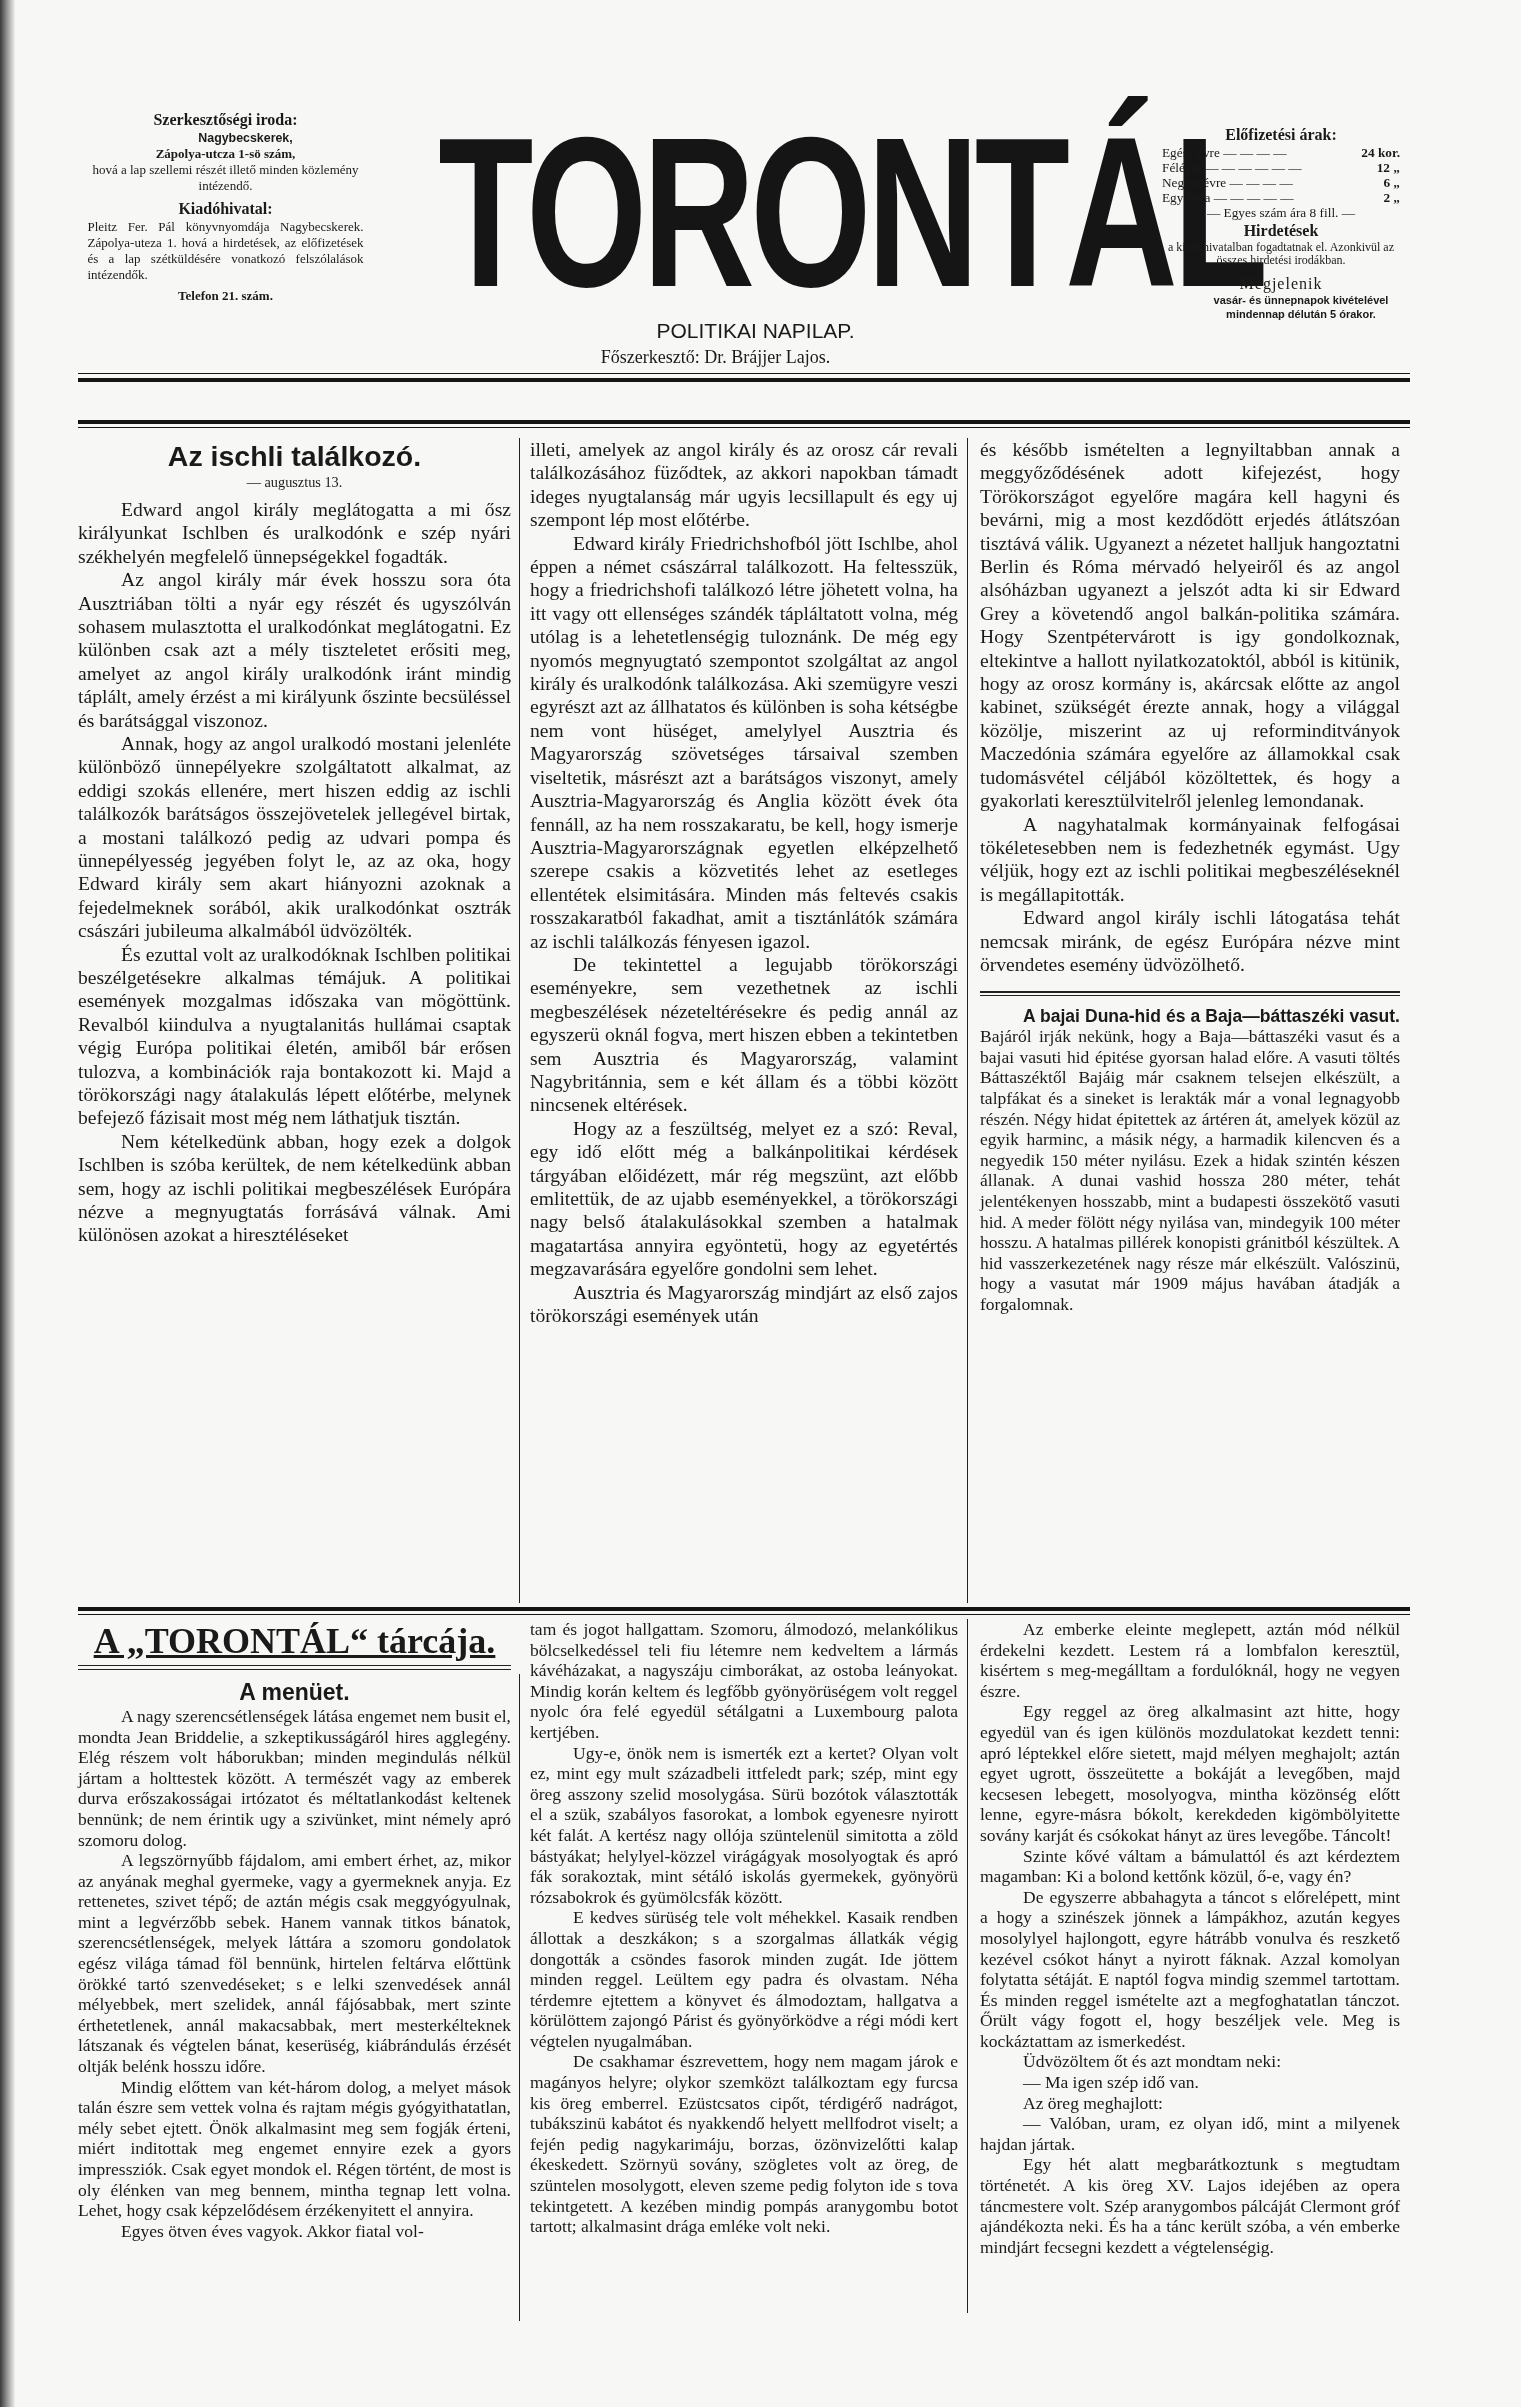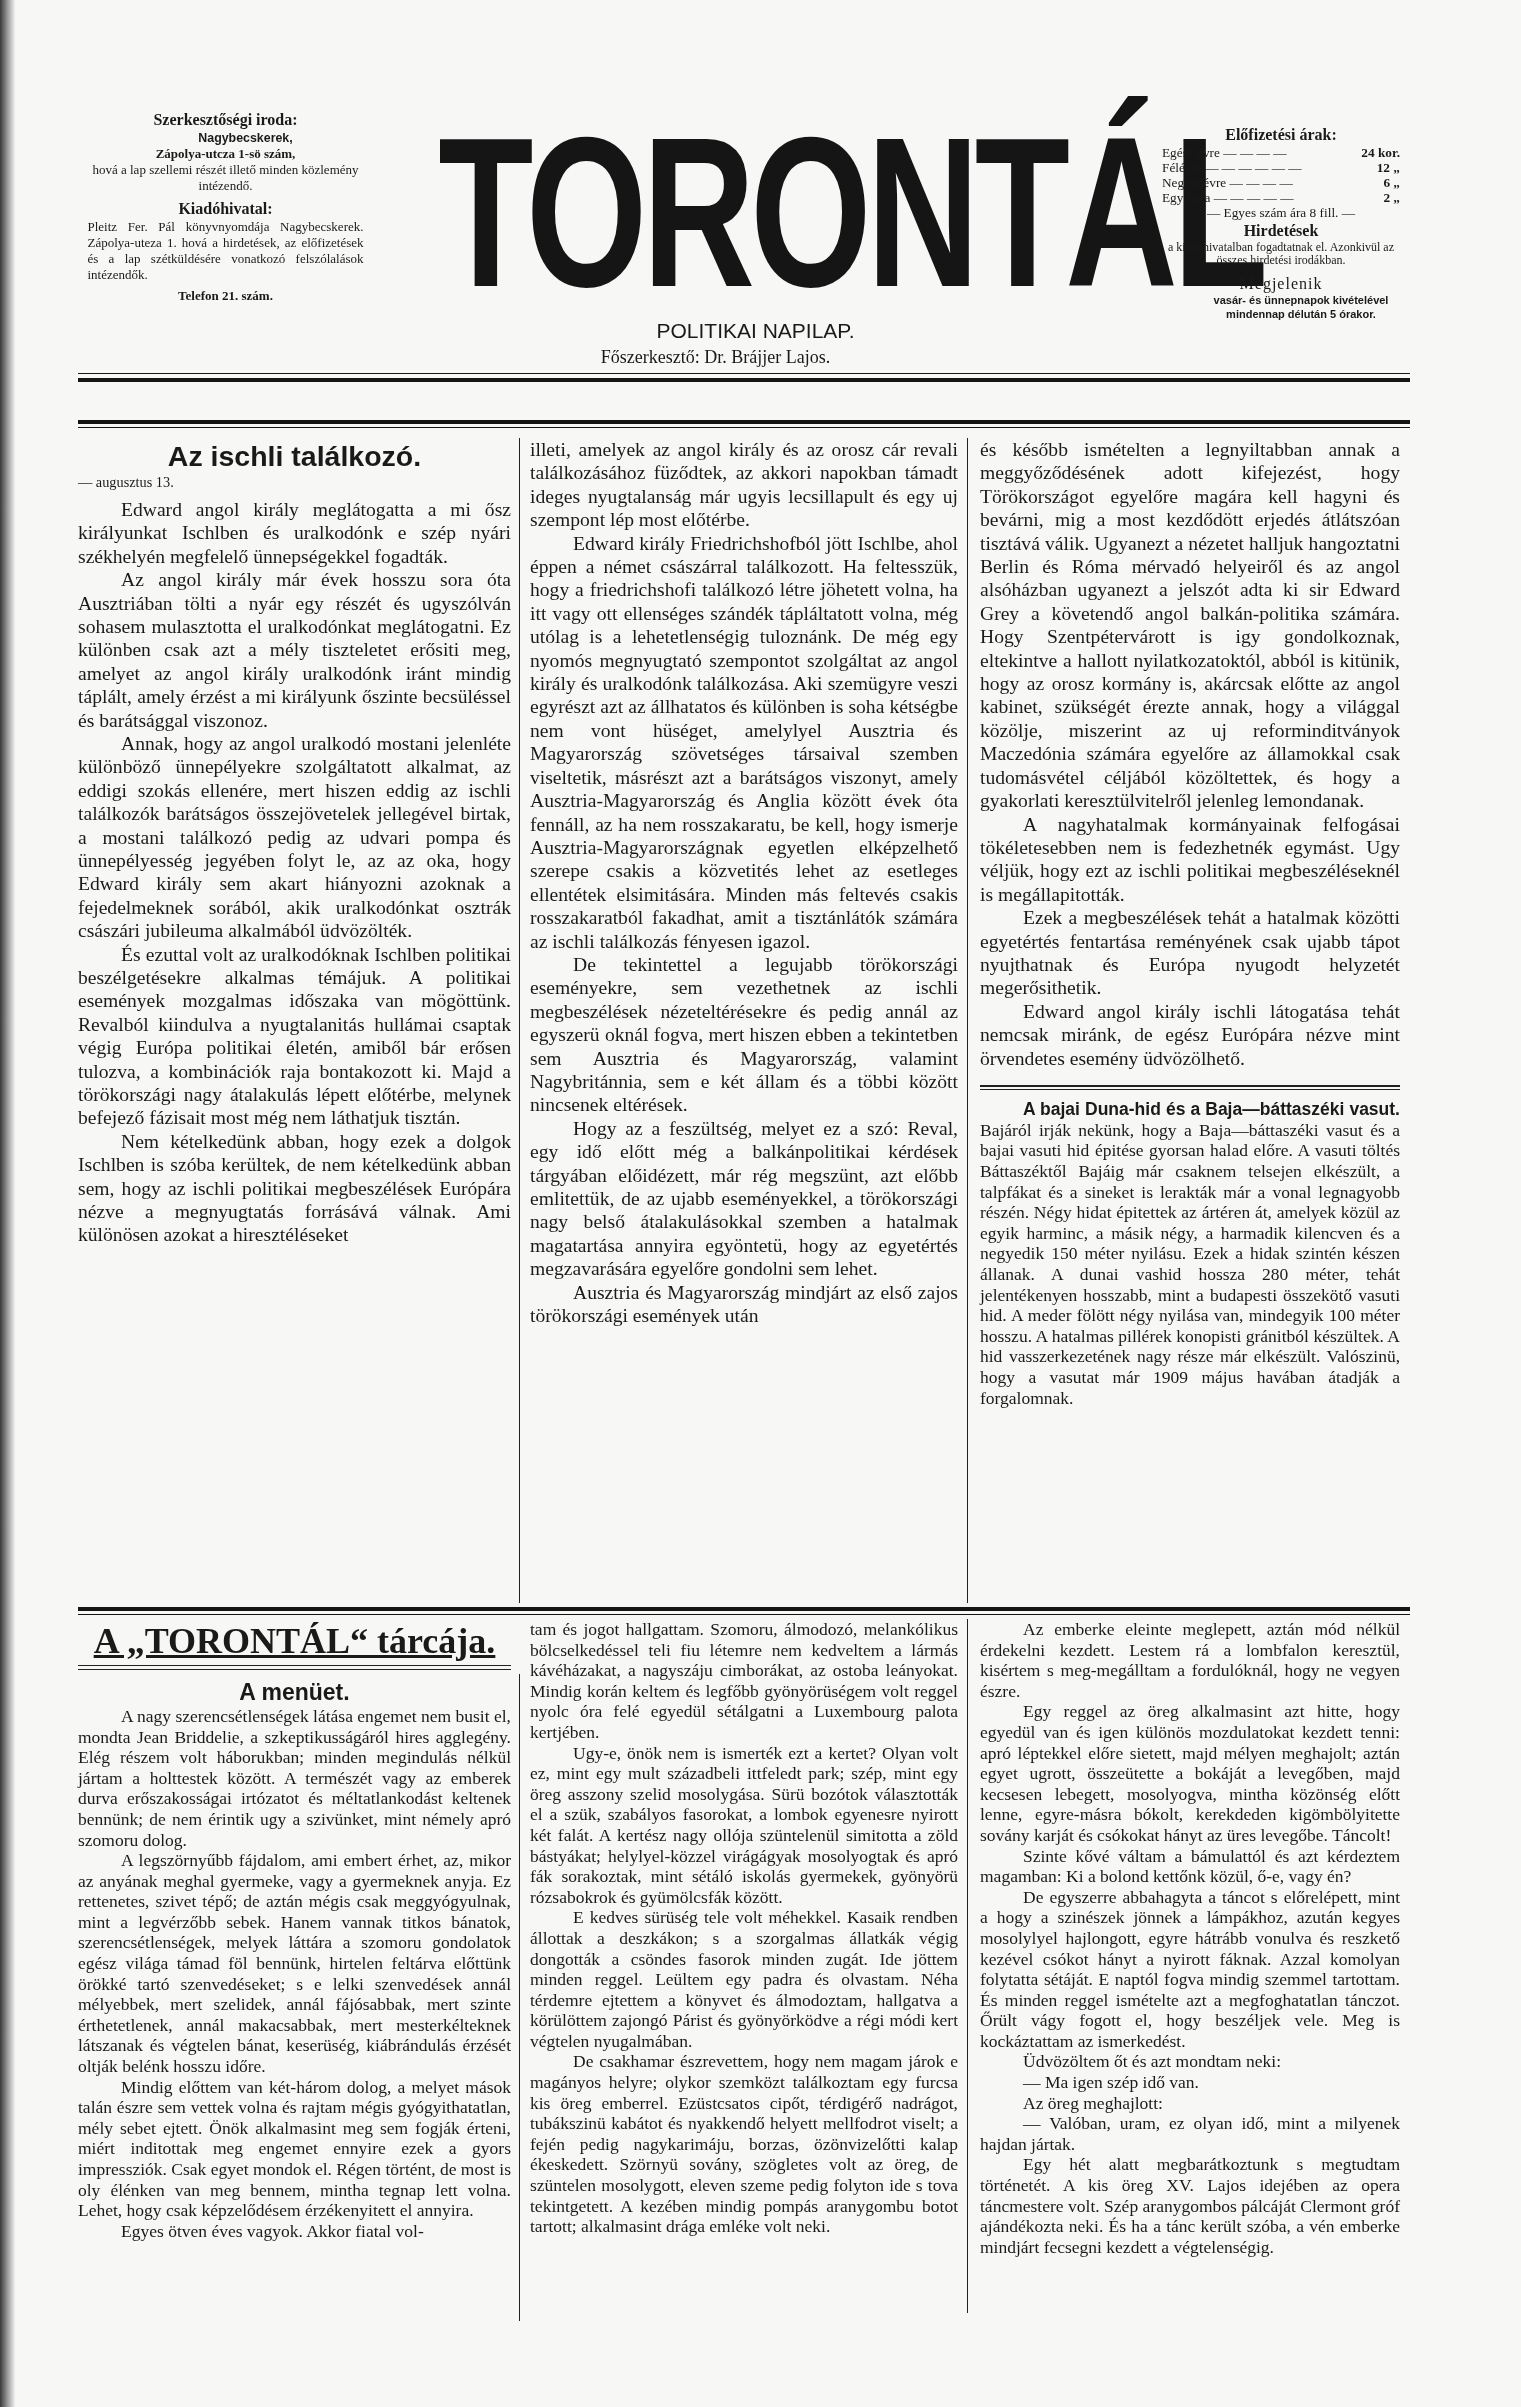--- a/index.html
+++ b/index.html
@@ -33,21 +33,21 @@
   .thick { height:3.8px; }
   
   #dateline { left:19px; top:385px; width:1332px; height:32px; font-size:20px; }
   #dateline span { position:absolute; top:3.8px; }
   
   .col { position:absolute; font-size:19.6px; line-height:23.4px; text-align:justify; hyphens:manual; }
   .col p { margin:0; text-indent:43px; }
   .col p.noind { text-indent:0; }
   .vline { position:absolute; width:1.4px; background:#222; }
   #art-title { font-size:28.5px; font-weight:bold; text-align:center; margin:11.4px 0 1.9px 0; }
-  #art-date { text-align:left; font-size:14.3px; margin-bottom:3.8px; }
+  #art-date { text-align:center; font-size:14.3px; margin-bottom:3.8px; }
   #tarca-title { font-size:36px; font-weight:bold; text-align:center; line-height:44px;text-decoration:underline; }
   #menuet-title { font-size:23px; font-weight:bold; text-align:center; margin:11.4px 0 3.8px; }
   .col.small { font-size:17.5px; line-height:20.6px; }
   .news-head { font-family:"Liberation Sans","DejaVu Sans",sans-serif; font-weight:bold; }
 </style>
 </head>
 <body>
 
 <div class="leftedge"></div>
 
@@ -115,21 +115,20 @@
     <p>Edward király Friedrichshofból jött Ischlbe, ahol éppen a német császárral találkozott. Ha feltesszük, hogy a friedrichshofi találkozó létre jöhetett volna, ha itt vagy ott ellenséges szándék tápláltatott volna, még utólag is a lehetetlenségig tuloznánk. De még egy nyomós megnyugtató szempontot szolgáltat az angol király és uralkodónk találkozása. Aki szemügyre veszi egyrészt azt az állhatatos és különben is soha kétségbe nem vont hüséget, amelylyel Ausztria és Magyarország szövetséges társaival szemben viseltetik, másrészt azt a barátságos viszonyt, amely Ausztria-Magyarország és Anglia között évek óta fennáll, az ha nem rosszakaratu, be kell, hogy ismerje Ausztria-Magyarországnak egyetlen elképzelhető szerepe csakis a közvetités lehet az esetleges ellentétek elsimitására. Minden más feltevés csakis rosszakaratból fakadhat, amit a tisztánlátók számára az ischli találkozás fényesen igazol.</p>
     <p>De tekintettel a legujabb törökországi eseményekre, sem vezethetnek az ischli megbeszélések nézeteltérésekre és pedig annál az egyszerü oknál fogva, mert hiszen ebben a tekintetben sem Ausztria és Magyarország, valamint Nagybritánnia, sem e két állam és a többi között nincsenek eltérések.</p>
     <p>Hogy az a feszültség, melyet ez a szó: Reval, egy idő előtt még a balkánpolitikai kérdések tárgyában előidézett, már rég megszünt, azt előbb emlitettük, de az ujabb eseményekkel, a törökországi nagy belső átalakulásokkal szemben a hatalmak magatartása annyira egyöntetü, hogy az egyetértés megzavarására egyelőre gondolni sem lehet.</p>
     <p>Ausztria és Magyarország mindjárt az első zajos törökországi események után</p>
   </div>
   <div class="vline" style="left:908px;top:438px;height:1165px"></div>
 
   <div class="col" style="left:921px;top:438px;width:420px">
     <p class="noind">és később ismételten a legnyiltabban annak a meggyőződésének adott kifejezést, hogy Törökországot egyelőre magára kell hagyni és bevárni, mig a most kezdődött erjedés átlátszóan tisztává válik. Ugyanezt a nézetet halljuk hangoztatni Berlin és Róma mérvadó helyeiről és az angol alsóházban ugyanezt a jelszót adta ki sir Edward Grey a követendő angol balkán-politika számára. Hogy Szentpétervárott is igy gondolkoznak, eltekintve a hallott nyilatkozatoktól, abból is kitünik, hogy az orosz kormány is, akárcsak előtte az angol kabinet, szükségét érezte annak, hogy a világgal közölje, miszerint az uj reforminditványok Maczedónia számára egyelőre az államokkal csak tudomásvétel céljából közöltettek, és hogy a gyakorlati keresztülvitelről jelenleg lemondanak.</p>
     <p>A nagyhatalmak kormányainak felfogásai tökéletesebben nem is fedezhetnék egymást. Ugy véljük, hogy ezt az ischli politikai megbeszéléseknél is megállapitották.</p>
-    <p>Ezek a megbeszélések tehát a hatalmak közötti egyetértés fentartása reményének csak ujabb tápot nyujthatnak és Európa nyugodt helyzetét megerősithetik.</p>
     <p>Edward angol király ischli látogatása tehát nemcsak miránk, de egész Európára nézve mint örvendetes esemény üdvözölhető.</p>
     <div style="height:1.9px;background:#222;margin:15px 0 1.9px"></div>
     <div style="height:1px;background:#222;margin:0 0 9.5px"></div>
     <p class="small" style="font-size:17.5px;line-height:20.6px"><span class="news-head">A bajai Duna-hid és a Baja—báttaszéki vasut.</span> <span>Bajáról irják nekünk, hogy a Baja—báttaszéki vasut és a bajai vasuti hid épitése gyorsan halad előre. A vasuti töltés Báttaszéktől Bajáig már csaknem telsejen elkészült, a talpfákat és a sineket is lerakták már a vonal legnagyobb részén. Négy hidat épitettek az ártéren át, amelyek közül az egyik harminc, a másik négy, a harmadik kilencven és a negyedik 150 méter nyilásu. Ezek a hidak szintén készen állanak. A dunai vashid hossza 280 méter, tehát jelentékenyen hosszabb, mint a budapesti összekötő vasuti hid. A meder fölött négy nyilása van, mindegyik 100 méter hosszu. A hatalmas pillérek konopisti gránitból készültek. A hid vasszerkezetének nagy része már elkészült. Valószinü, hogy a vasutat már 1909 május havában átadják a forgalomnak.</span></p>
   </div>
 
   <div class="rule thick" style="top:1607px"></div>
   <div class="rule thin" style="top:1614px"></div>
 
   <div class="col small" style="left:19px;top:1619px;width:433px">

